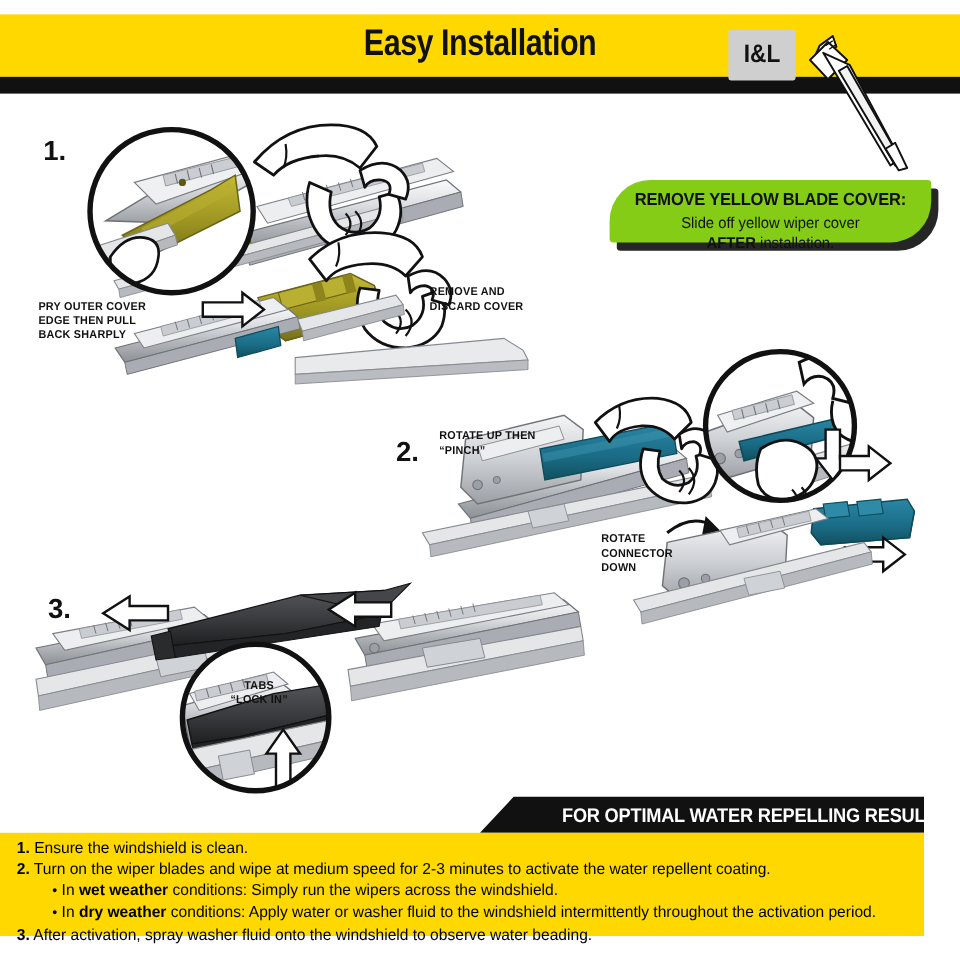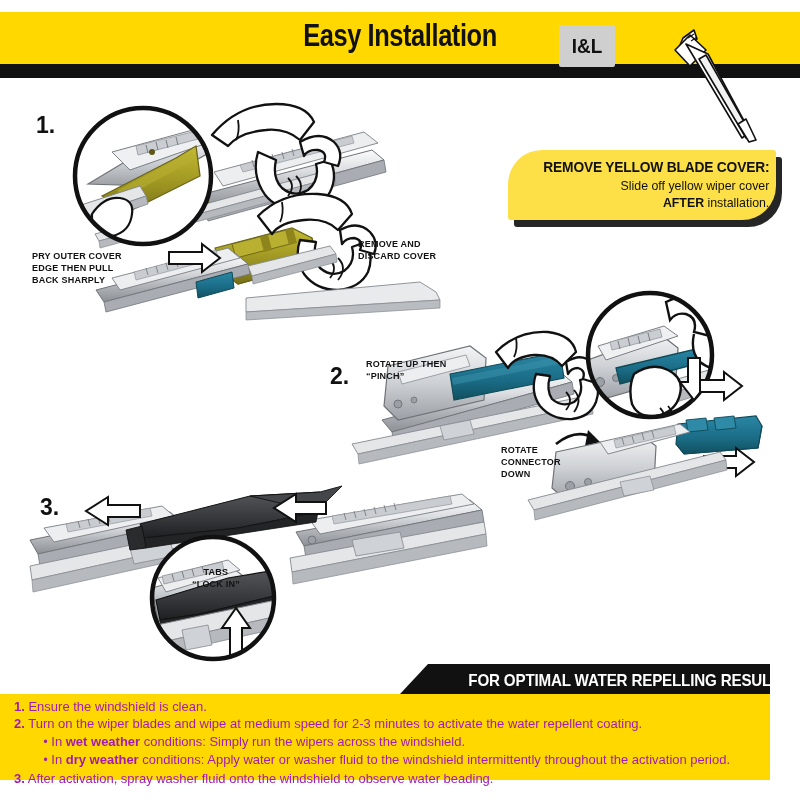--- a/index.html
+++ b/index.html
@@ -42,21 +42,21 @@
     text-align: center;
     font-size: 31px;
     font-weight: bold;
     letter-spacing: -0.5px;
     color: #111111;
     transform: scaleX(0.82);
     transform-origin: center top;
   }
   .il-badge {
     position: absolute;
-    left: 559px; top: 25px;
+    left: 607px; top: 25px;
     width: 56px; height: 42px;
     background: #cfcfcf;
     border-radius: 2px;
   }
   .il-badge span {
     display: block;
     text-align: center;
     line-height: 42px;
     font-size: 21px;
     font-weight: bold;
@@ -83,25 +83,25 @@
     color: #111111;
     letter-spacing: 0.2px;
     transform: scaleX(0.95);
     transform-origin: left top;
   }
 
   
   .notice {
     position: absolute;
     left: 508px; top: 150px;
-    width: 268px; height: 70px;
-    background: #fde047;
+    width: 268px; height: 52px;
+    background: #84cc16;
     border-radius: 34px 3px 34px 3px;
     box-shadow: 6px 7px 0 rgba(0,0,0,0.85);
-    text-align: right;
+    text-align: center;
     box-sizing: border-box;
     padding-top: 9px;
   }
   .notice .l1 {
     font-size: 14.5px;
     font-weight: bold;
     color: #111;
     letter-spacing: -0.2px;
     transform: scaleX(0.95);
   }
@@ -133,21 +133,21 @@
     left: 0; top: 694px;
     width: 770px; height: 86px;
     background: #FFD800;
   }
   .footer-list {
     position: absolute;
     left: 14px; top: 698px;
     width: 750px;
     font-size: 13.2px;
     line-height: 17.4px;
-    color: #a21caf;
+    color: #000000;
   }
   .f-row { white-space: nowrap; transform: scaleX(0.985); transform-origin: left top; }
   .f-num { font-weight: bold; }
   .f-bullet { padding-left: 30px; }
   .f-bullet .dot { font-size: 12px; }
   .f-row b { font-weight: bold; }
 </style>
 </head>
 <body>
 

